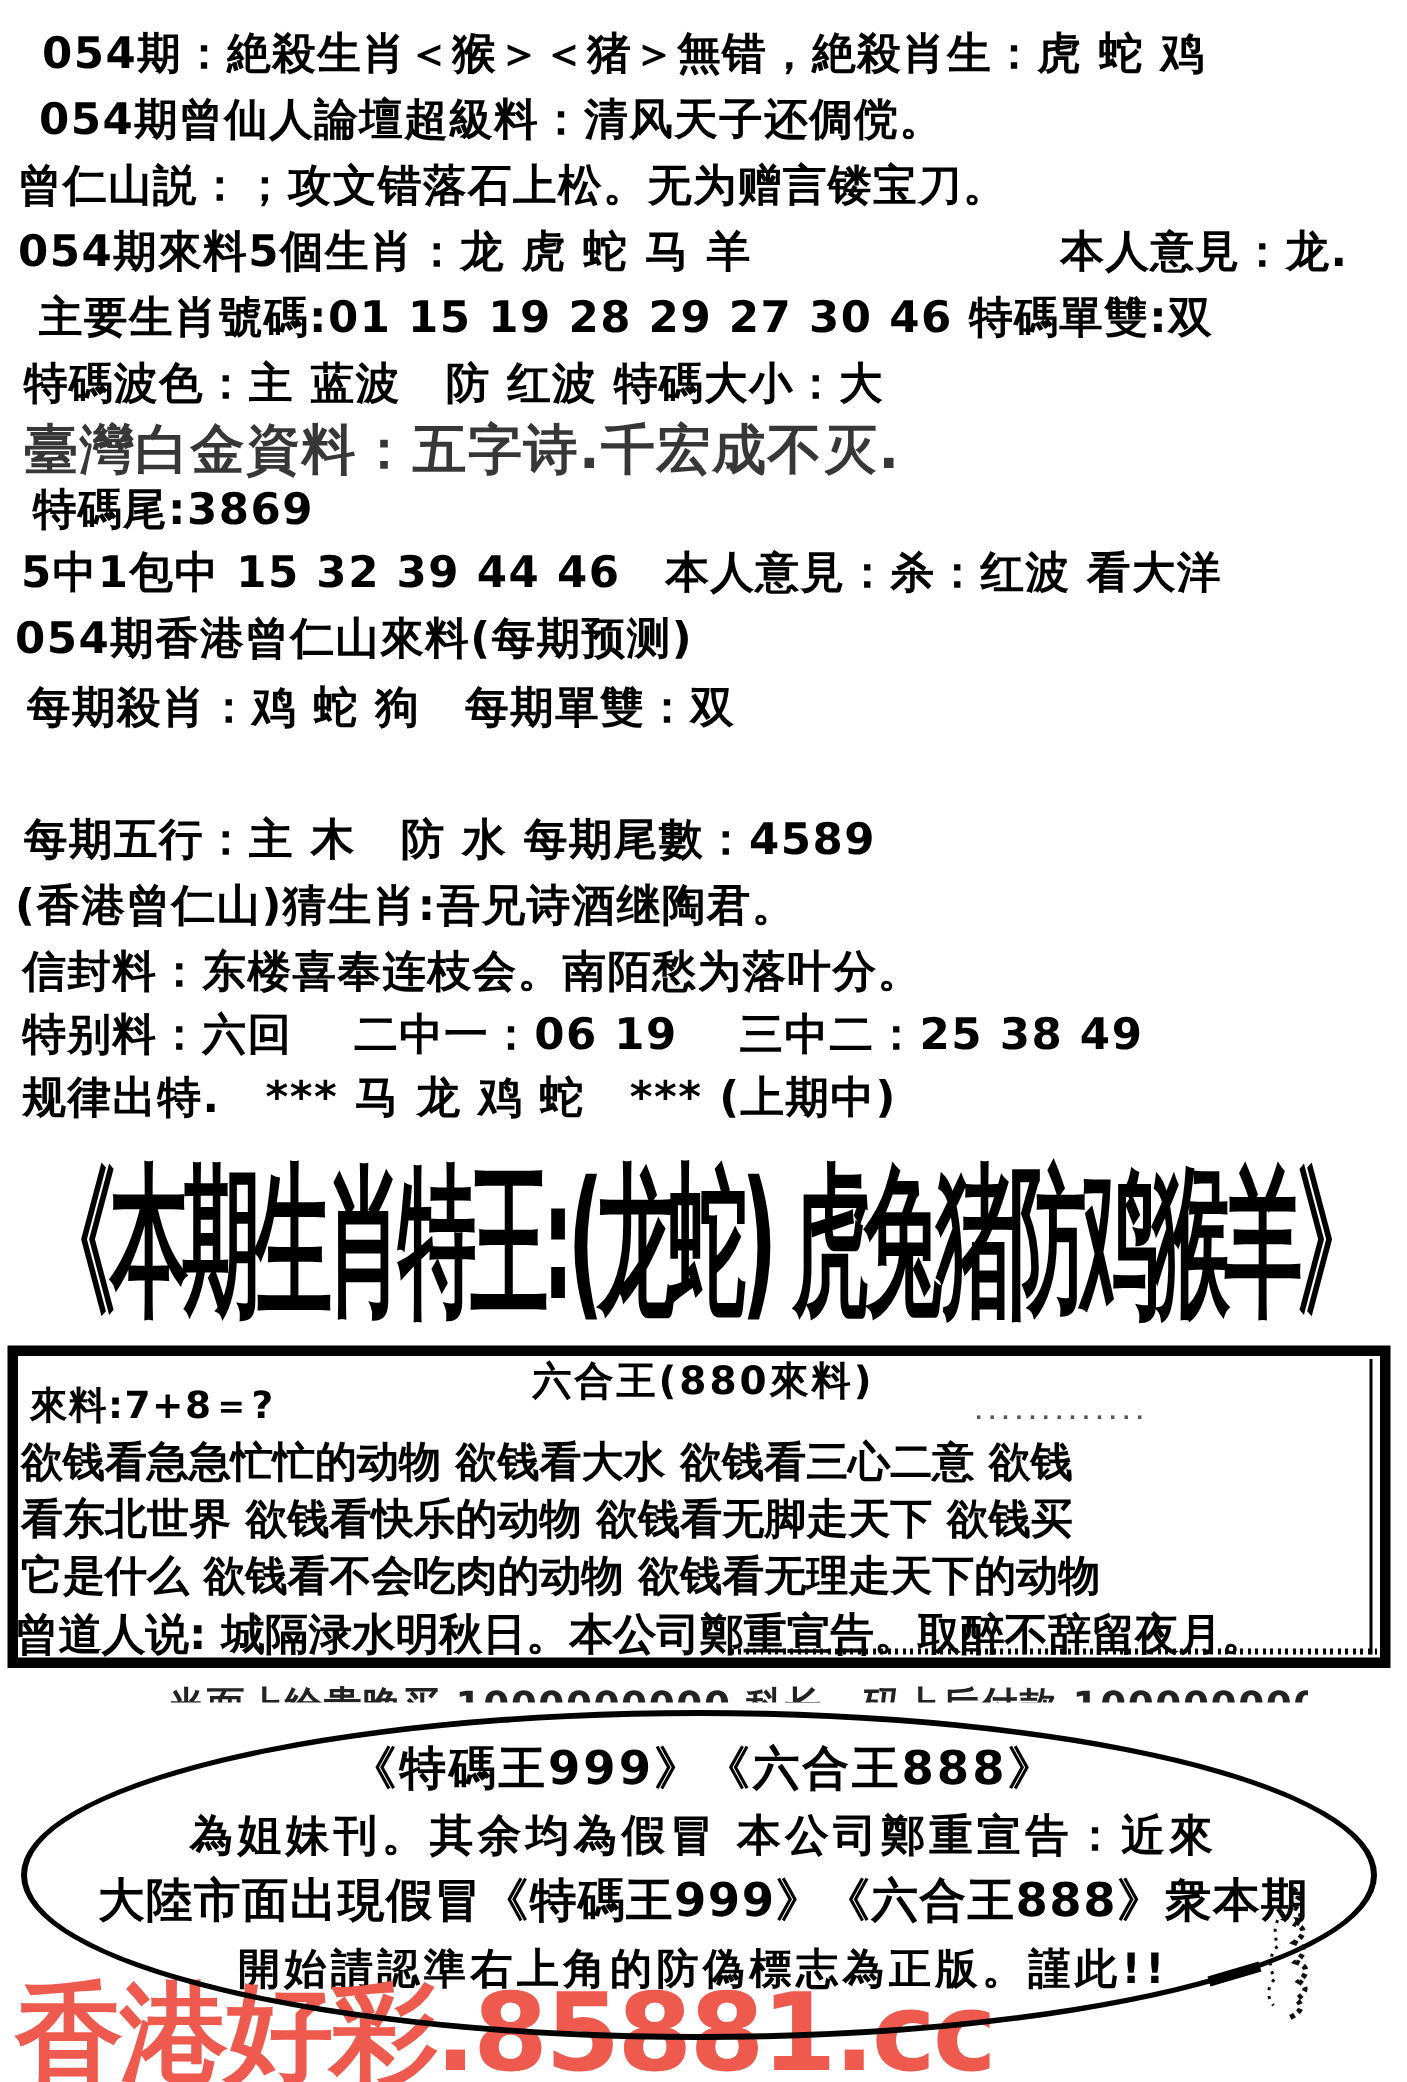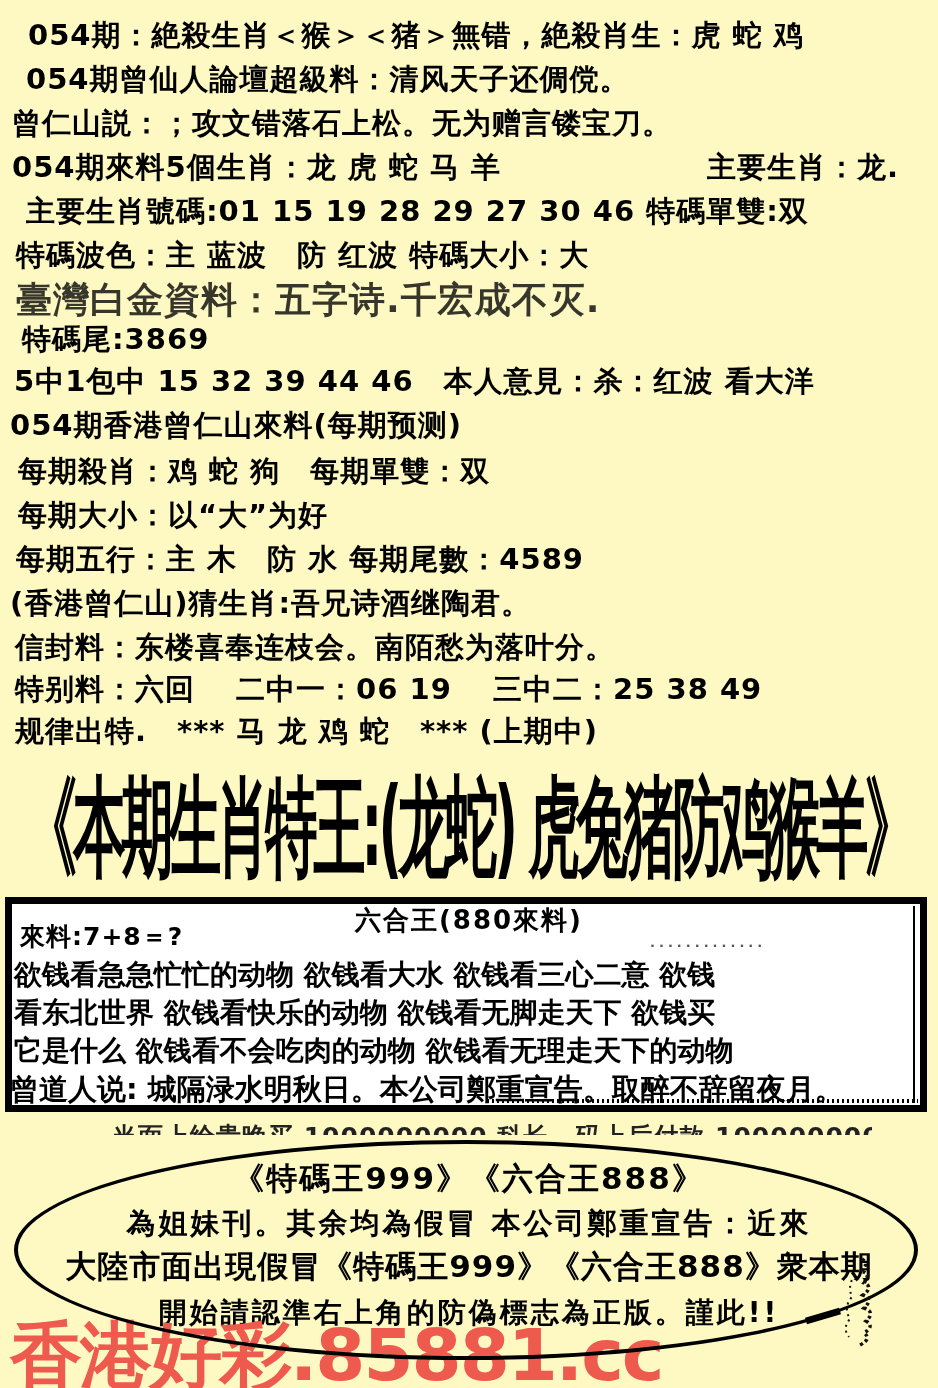--- a/index.html
+++ b/index.html
@@ -1,17 +1,17 @@
 <!DOCTYPE html>
 <html><head>
 <meta charset="utf-8">
 <style>
   html,body{margin:0;padding:0;background:#888;}
   #page{
-    position:relative;width:938px;height:1388px;background:#fef9c3;
+    position:relative;width:938px;height:1388px;background:#ffffff;
     margin:0 auto;overflow:hidden;
     font-family:"DejaVu Sans",sans-serif;color:#000;
   }
   .line{
     position:absolute;white-space:nowrap;font-weight:700;
     font-size:29px;letter-spacing:1px;color:#000;
   }
   .line .rt{position:absolute;}
   .faint{opacity:.78;}
   
@@ -76,30 +76,29 @@
 </head>
 <body>
 
 <div id="page">
 
   <div class="line" style="top:16px;left:28px;">054期：絶殺生肖＜猴＞＜猪＞無错，絶殺肖生：虎 蛇 鸡</div>
   <div class="line" style="top:60px;left:26px;">054期曾仙人論壇超級料：清风天子还倜傥。</div>
   <div class="line" style="top:104px;left:12px;">曾仁山説：；攻文错落石上松。无为赠言镂宝刀。</div>
   <div class="line" style="top:148px;left:12px;right:0;">
     <span>054期來料5個生肖：龙 虎 蛇 马 羊</span>
-    <span class="rt" style="left:695px;top:0;">主要生肖：龙.</span>
+    <span class="rt" style="left:695px;top:0;">本人意見：龙.</span>
   </div>
   <div class="line" style="top:192px;left:16px;margin-left:10px;">主要生肖號碼:01 15 19 28 29 27 30 46 特碼單雙:双</div>
   <div class="line" style="top:236px;left:16px;">特碼波色：主 蓝波　防 红波 特碼大小：大</div>
   <div class="line faint" style="top:276px;left:16px;font-size:36px;">臺灣白金資料：五字诗.千宏成不灭.</div>
   <div class="line" style="top:320px;left:22px;">特碼尾:3869</div>
   <div class="line" style="top:362px;left:14px;">5中1包中 15 32 39 44 46　本人意見：杀：红波 看大洋</div>
   <div class="line" style="top:406px;left:10px;">054期香港曾仁山來料(每期预测)</div>
   <div class="line" style="top:452px;left:18px;">每期殺肖：鸡 蛇 狗　每期單雙：双</div>
-  <div class="line" style="top:496px;left:18px;">每期大小：以“大”为好</div>
   <div class="line" style="top:540px;left:16px;">每期五行：主 木　防 水 每期尾數：4589</div>
   <div class="line" style="top:584px;left:10px;">(香港曾仁山)猜生肖:吾兄诗酒继陶君。</div>
   <div class="line" style="top:628px;left:15px;">信封料：东楼喜奉连枝会。南陌愁为落叶分。</div>
   <div class="line" style="top:670px;left:15px;">特别料：六回　 二中一：06 19　 三中二：25 38 49</div>
   <div class="line" style="top:712px;left:15px;">规律出特.　*** 马 龙 鸡 蛇　*** (上期中)</div>
 
   <div class="banner">《本期生肖特王:(龙蛇) 虎兔猪防鸡猴羊》</div>
 
   <div class="tipsbox">
     <div class="innerline"></div>

